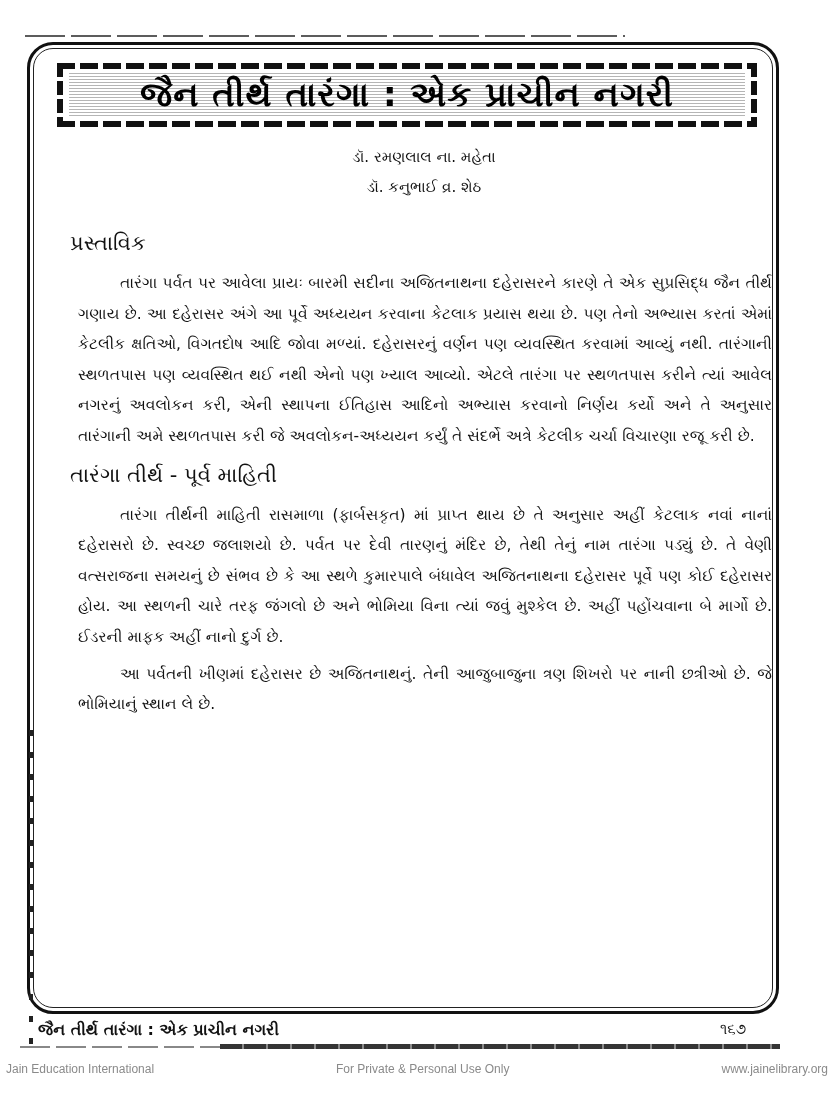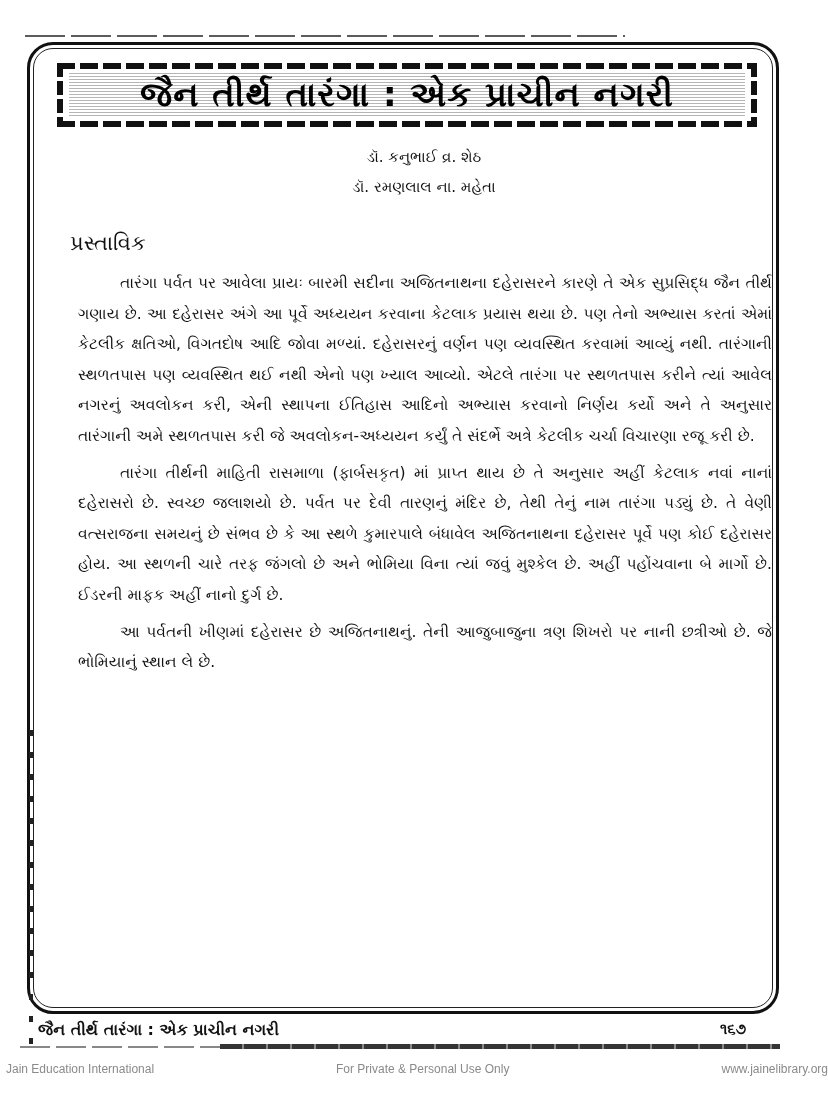--- a/index.html
+++ b/index.html
@@ -60,21 +60,21 @@
     .para { text-indent: 42px; margin: 0 0 6px 16px; }
     .para.tight { margin-bottom: 4px; }
     .left-marks {
       position: absolute; left: 29px; top: 730px; width: 4px; height: 320px;
       background: repeating-linear-gradient(180deg, #222 0 6px, transparent 6px 22px);
     }
     .footer-title {
       position: absolute; left: 38px; top: 1020px; font-size: 16px; font-weight: bold;
     }
     .page-number {
-      position: absolute; left: 720px; top: 1020px; font-size: 15px; font-weight: bold;
+      position: absolute; left: 720px; top: 1020px; font-size: 15px; font-weight: normal;
     }
     .footer-rule {
       position: absolute; left: 220px; top: 1044px; width: 560px; height: 5px;
       background: repeating-linear-gradient(90deg, #111 0 22px, #777 22px 24px);
       opacity: .85;
     }
     .footer-rule-light {
       position: absolute; left: 20px; top: 1046px; width: 200px; height: 2px;
       background: repeating-linear-gradient(90deg, #888 0 30px, transparent 30px 36px);
     }
@@ -96,28 +96,29 @@
 <div class="title-box">
   <div class="title-stripes"></div>
   <div class="title-dash-top"></div>
   <div class="title-dash-bottom"></div>
   <div class="title-side-left"></div>
   <div class="title-side-right"></div>
   <div class="title-text">જૈન તીર્થ તારંગા : એક પ્રાચીન નગરી</div>
 </div>
 
 <div class="authors">
+  <div>ડૉ. રમણલાલ ના. મહેતા</div>
   <div>ડૉ. કનુભાઈ વ્ર. શેઠ</div>
-  <div>ડૉ. રમણલાલ ના. મહેતા</div>
 </div>
 
 <div class="content">
   <div class="heading">પ્રસ્તાવિક</div>
   <p class="para">તારંગા પર્વત પર આવેલા પ્રાયઃ બારમી સદીના અજિતનાથના દહેરાસરને કારણે તે એક સુપ્રસિદ્ધ જૈન તીર્થ ગણાય છે. આ દહેરાસર અંગે આ પૂર્વે અધ્યયન કરવાના કેટલાક પ્રયાસ થયા છે. પણ તેનો અભ્યાસ કરતાં એમાં કેટલીક ક્ષતિઓ, વિગતદોષ આદિ જોવા મળ્યાં. દહેરાસરનું વર્ણન પણ વ્યવસ્થિત કરવામાં આવ્યું નથી. તારંગાની સ્થળતપાસ પણ વ્યવસ્થિત થઈ નથી એનો પણ ખ્યાલ આવ્યો. એટલે તારંગા પર સ્થળતપાસ કરીને ત્યાં આવેલ નગરનું અવલોકન કરી, એની સ્થાપના ઈતિહાસ આદિનો અભ્યાસ કરવાનો નિર્ણય કર્યો અને તે અનુસાર તારંગાની અમે સ્થળતપાસ કરી જે અવલોકન-અધ્યયન કર્યું તે સંદર્ભે અત્રે કેટલીક ચર્ચા વિચારણા રજૂ કરી છે.</p>
 
+  <div class="heading">તારંગા તીર્થ - પૂર્વ માહિતી</div>
   <p class="para">તારંગા તીર્થની માહિતી રાસમાળા (ફાર્બસકૃત) માં પ્રાપ્ત થાય છે તે અનુસાર અહીં કેટલાક નવાં નાનાં દહેરાસરો છે. સ્વચ્છ જલાશયો છે. પર્વત પર દેવી તારણનું મંદિર છે, તેથી તેનું નામ તારંગા પડ્યું છે. તે વેણી વત્સરાજના સમયનું છે સંભવ છે કે આ સ્થળે કુમારપાલે બંધાવેલ અજિતનાથના દહેરાસર પૂર્વે પણ કોઈ દહેરાસર હોય. આ સ્થળની ચારે તરફ જંગલો છે અને ભોમિયા વિના ત્યાં જવું મુશ્કેલ છે. અહીં પહોંચવાના બે માર્ગો છે. ઈડરની માફક અહીં નાનો દુર્ગ છે.</p>
   <p class="para">આ પર્વતની ખીણમાં દહેરાસર છે અજિતનાથનું. તેની આજુબાજુના ત્રણ શિખરો પર નાની છત્રીઓ છે. જે ભોમિયાનું સ્થાન લે છે.</p>
 </div>
 
 <div class="left-marks"></div>
 
 <div class="footer-title">જૈન તીર્થ તારંગા : એક પ્રાચીન નગરી</div>
 <div class="page-number">૧૬૭</div>
 <div class="footer-rule-light"></div>
 <div class="footer-rule"></div>

